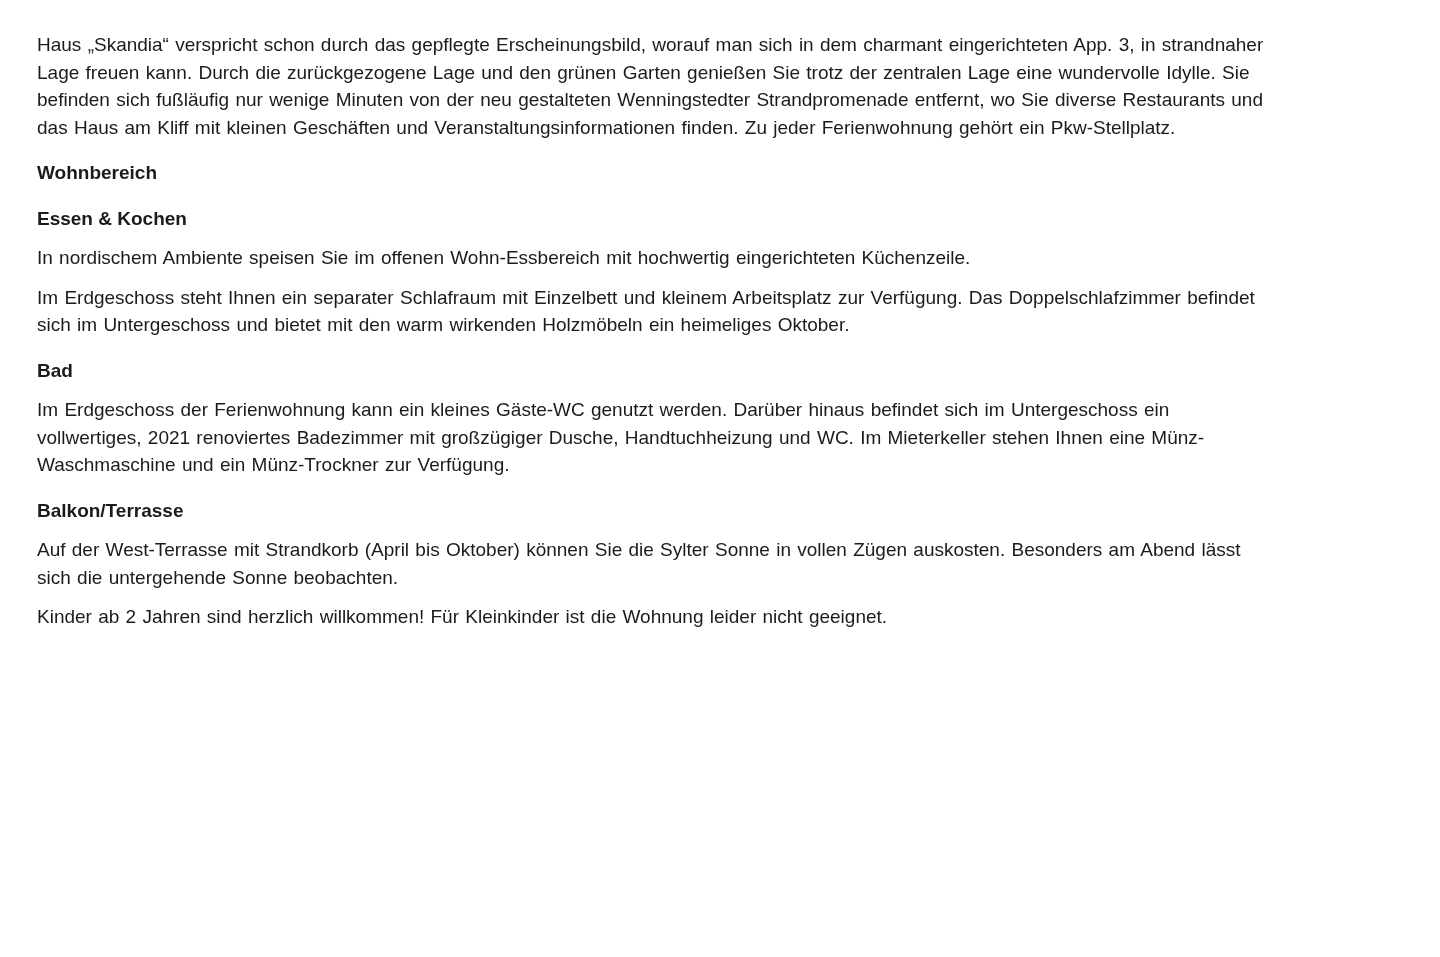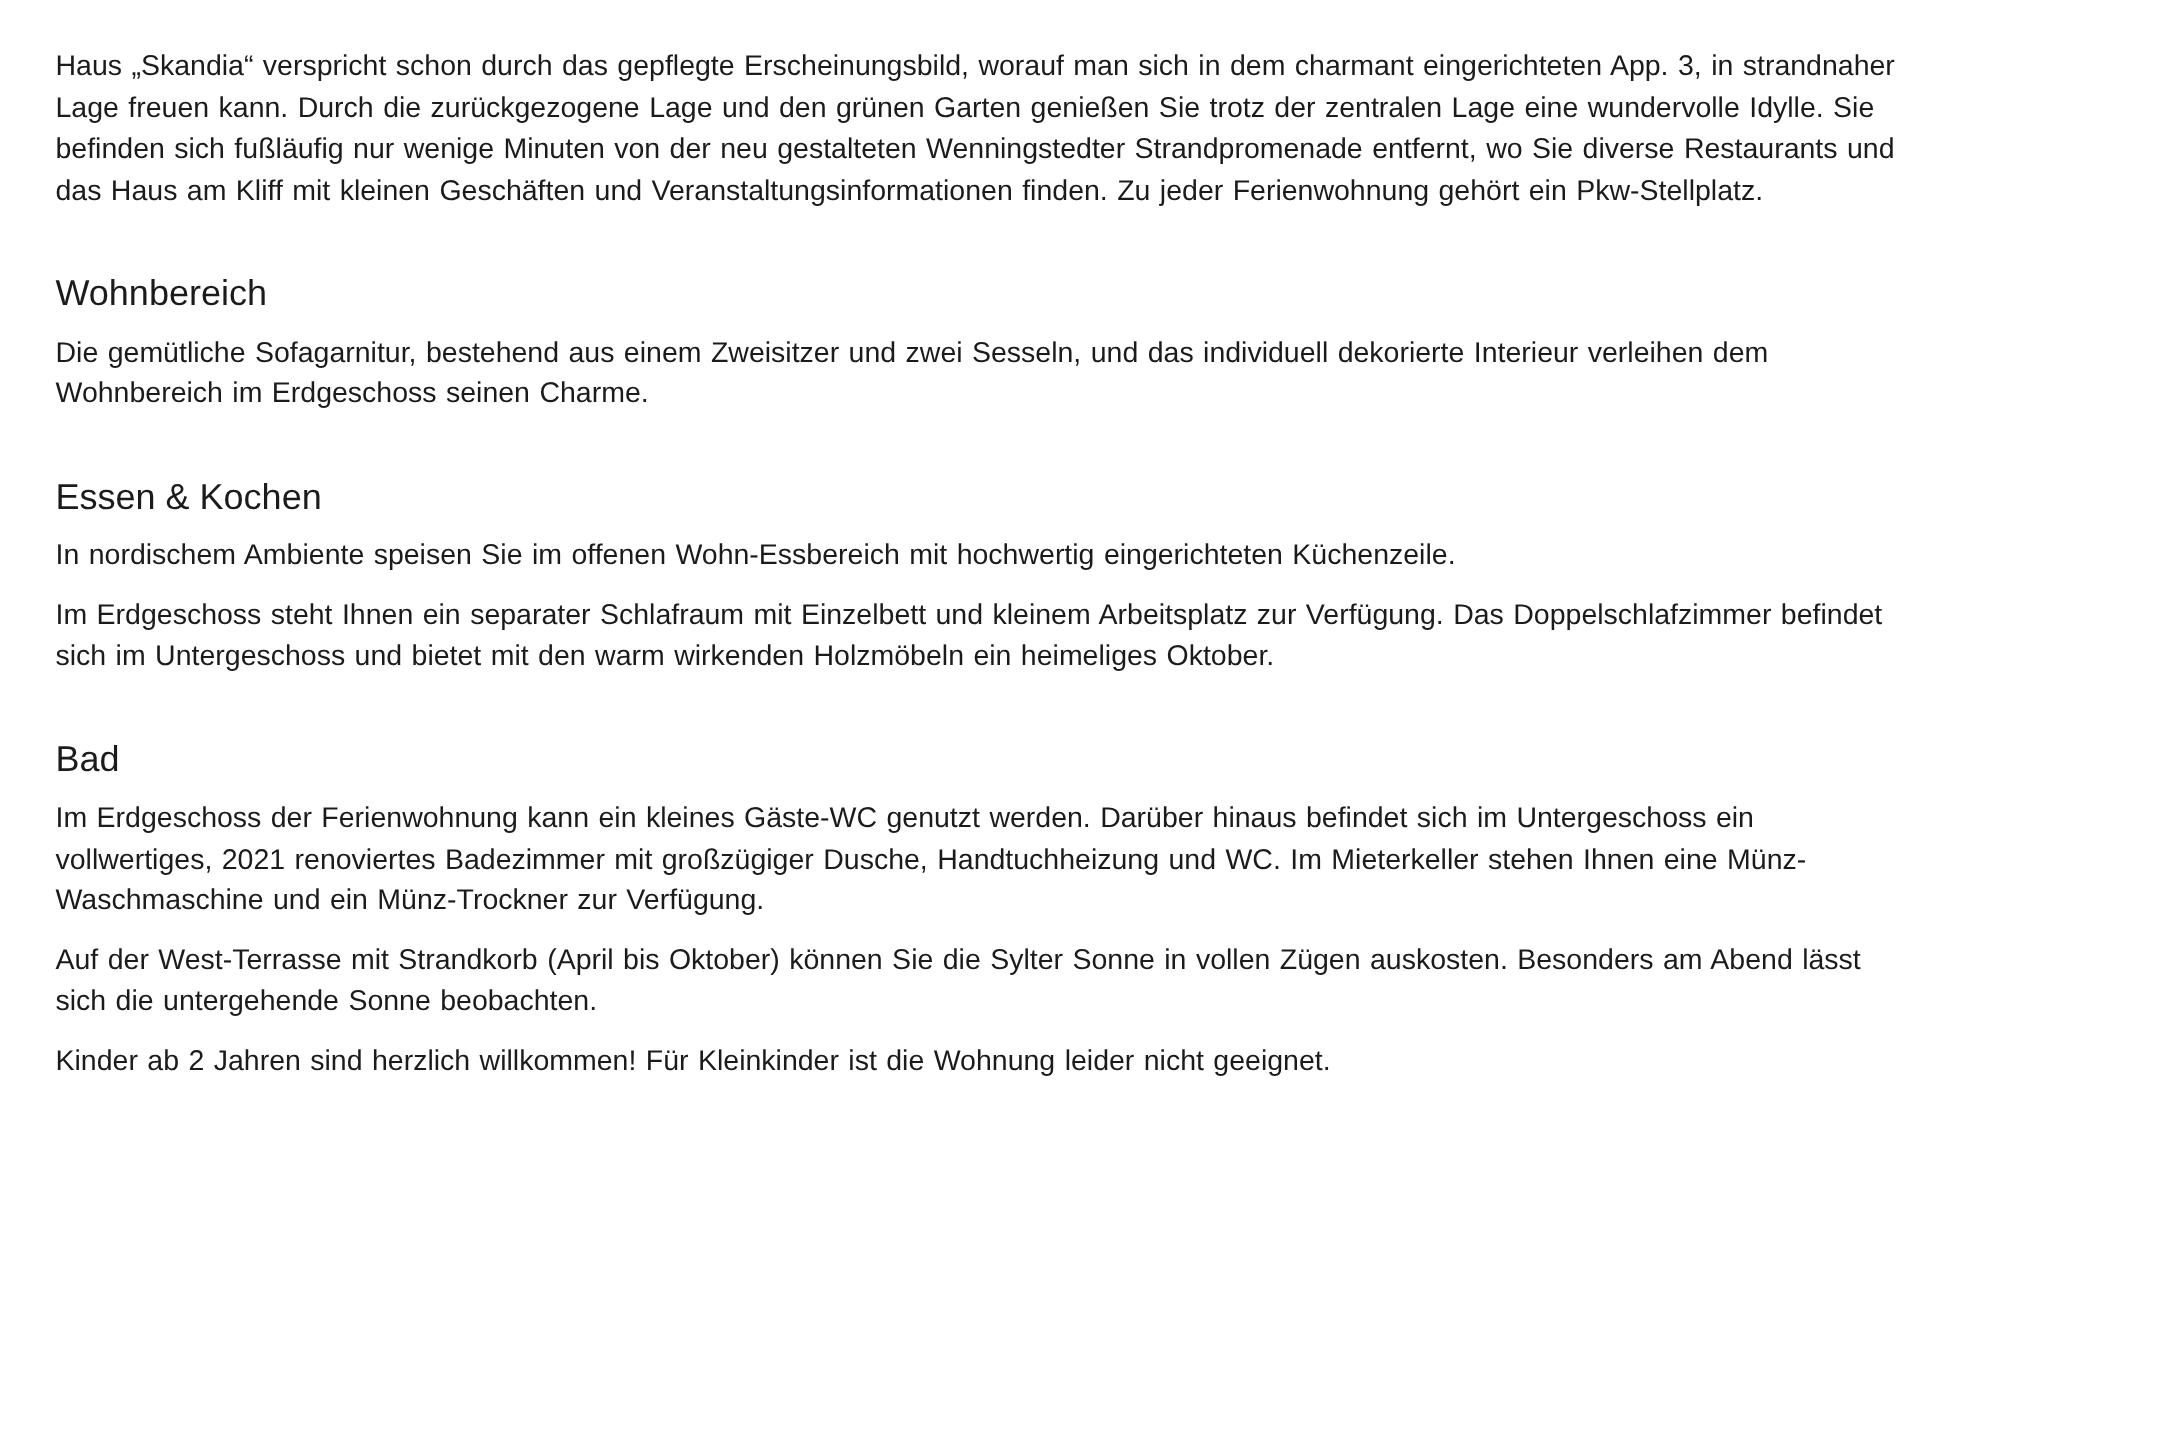--- a/index.html
+++ b/index.html
@@ -21,35 +21,35 @@
   }
   .para {
     font-size: 19px;
     line-height: 27.5px;
     margin: 0 0 12px 0;
     font-weight: 400;
     text-align: left;
     word-spacing: 1px;
   }
   .heading {
-    font-size: 24px;
+    font-size: 19px;
     line-height: 27.5px;
-    font-weight: 400;
-    margin: 41px 0 12px 0;
+    font-weight: 700;
+    margin: 18px 0 12px 0;
   }
 </style>
 </head>
 <body>
 
 <div class="doc">
   <p class="para">Haus „Skandia“ verspricht schon durch das gepflegte Erscheinungsbild, worauf man sich in dem charmant eingerichteten App. 3, in strandnaher Lage freuen kann. Durch die zurückgezogene Lage und den grünen Garten genießen Sie trotz der zentralen Lage eine wundervolle Idylle. Sie befinden sich fußläufig nur wenige Minuten von der neu gestalteten Wenningstedter Strandpromenade entfernt, wo Sie diverse Restaurants und das Haus am Kliff mit kleinen Geschäften und Veranstaltungsinformationen finden. Zu jeder Ferienwohnung gehört ein Pkw-Stellplatz.</p>
   <div id="sections">
       <h3 class="heading">Wohnbereich</h3>
-      <p class="para">Die gemütliche Sofagarnitur, bestehend aus einem Zweisitzer und zwei Sesseln, und das individuell dekorierte Interieur verleihen dem Wohnbereich im Erdgeschoss seinen Charme.</p>
       <h3 class="heading">Essen &amp; Kochen</h3>
       <p class="para">In nordischem Ambiente speisen Sie im offenen Wohn-Essbereich mit hochwertig eingerichteten Küchenzeile.</p>
       <p class="para">Im Erdgeschoss steht Ihnen ein separater Schlafraum mit Einzelbett und kleinem Arbeitsplatz zur Verfügung. Das Doppelschlafzimmer befindet sich im Untergeschoss und bietet mit den warm wirkenden Holzmöbeln ein heimeliges Oktober.</p>
       <h3 class="heading">Bad</h3>
       <p class="para">Im Erdgeschoss der Ferienwohnung kann ein kleines Gäste-WC genutzt werden. Darüber hinaus befindet sich im Untergeschoss ein vollwertiges, 2021 renoviertes Badezimmer mit großzügiger Dusche, Handtuchheizung und WC. Im Mieterkeller stehen Ihnen eine Münz-Waschmaschine und ein Münz-Trockner zur Verfügung.</p>
+      <h3 class="heading">Balkon/Terrasse</h3>
       <p class="para">Auf der West-Terrasse mit Strandkorb (April bis Oktober) können Sie die Sylter Sonne in vollen Zügen auskosten. Besonders am Abend lässt sich die untergehende Sonne beobachten.</p>
       <p class="para">Kinder ab 2 Jahren sind herzlich willkommen! Für Kleinkinder ist die Wohnung leider nicht geeignet.</p>
     </div>
 </div>
 
 </body></html>

